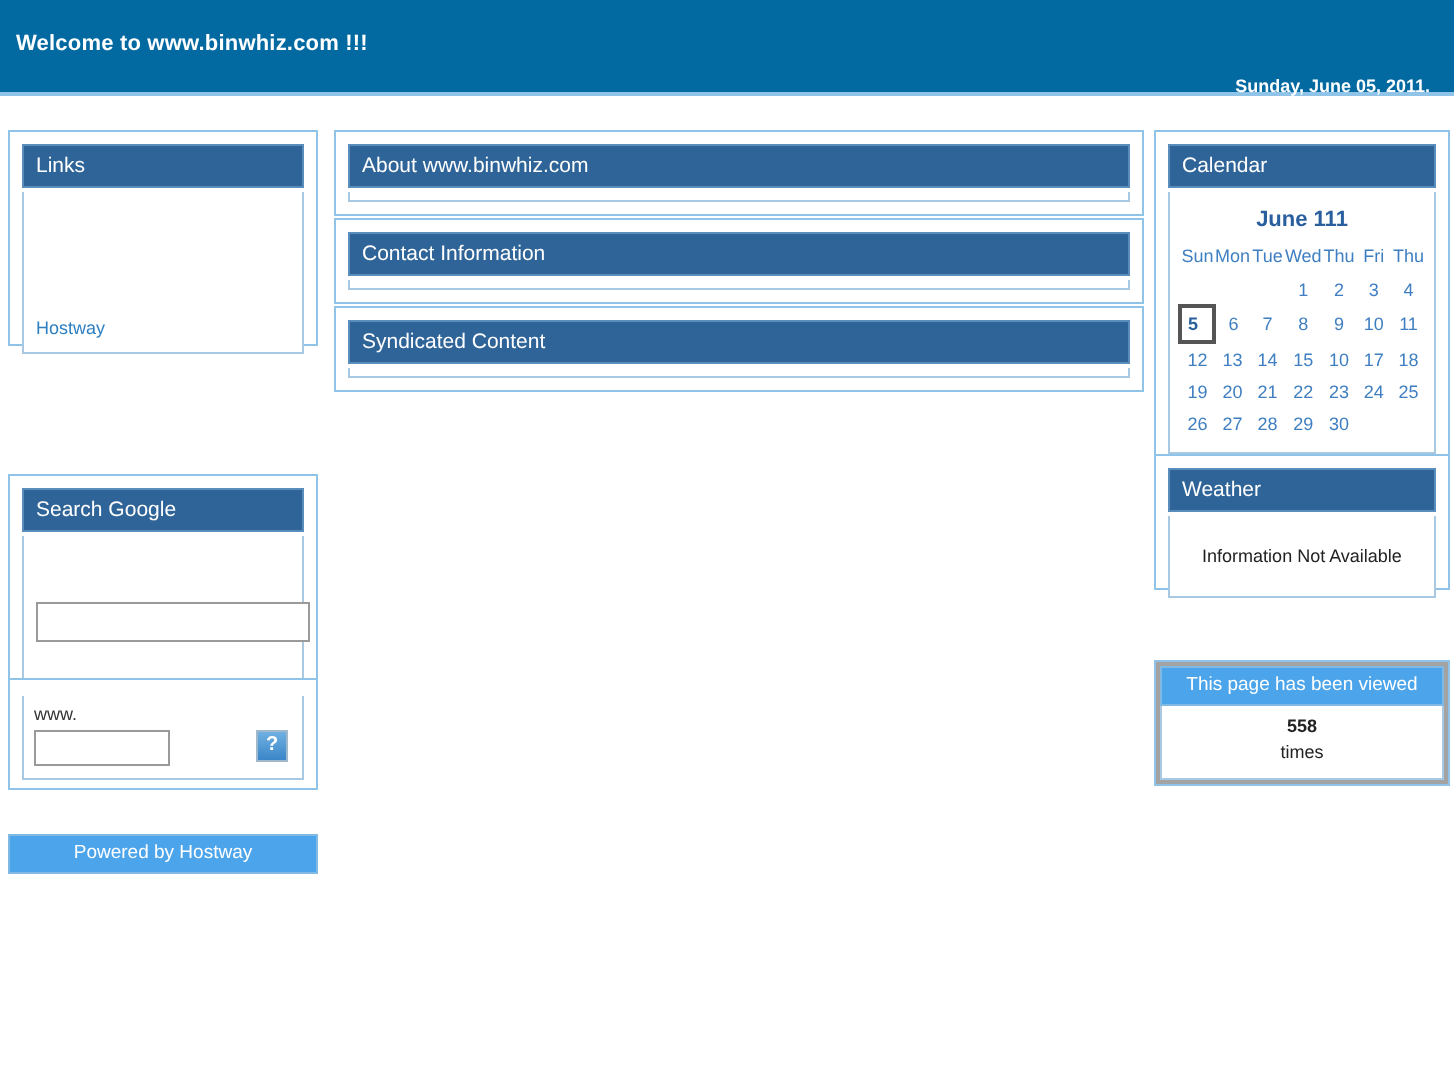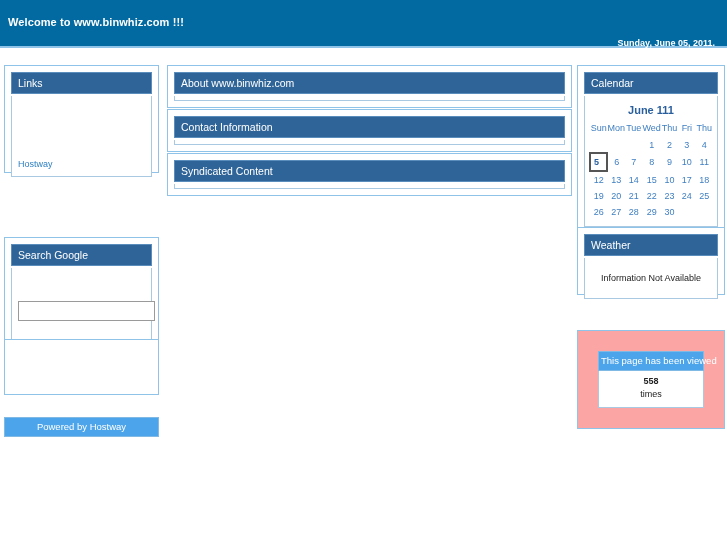--- a/index.html
+++ b/index.html
@@ -215,22 +215,22 @@
     font-size: 9px;
     color: #222222;
     text-align: center;
   }
 
   #panel-counter {
     position: absolute;
     left: 577px; top: 330px;
     width: 148px;
     border: 1px solid #8fc4e8;
-    padding: 20px;
-    background: #fca5a5;
+    padding: 2px;
+    background: #a3a3a3;
   }
   #panel-counter .panel-body {
     border: 1px solid #a9c9e2;
     border-top: none;
     padding: 4px 0 6px 0;
     text-align: center;
   }
   .counter-num {
     font-size: 9px;
     font-weight: bold;
@@ -267,20 +267,25 @@
     <div class="panel-head">Search Google</div>
     <div class="panel-gap"></div>
     <div class="panel-body">
       <input class="g-input" type="text" placeholder="" style="">
       <button class="g-button">Google Search</button>
     </div>
   </div>
 
   <div class="panel col-left" id="panel-domain">
     <div class="panel-gap"></div>
+    <div class="panel-body">
+      <div class="www-label">www.</div>
+      <input class="d-input" type="text" placeholder="" style="">
+      <div class="broken-img">?</div>
+    </div>
   </div>
 
   <div class="lightbar" id="footer-hostway">Powered by Hostway</div>
 
   <div class="panel col-center" id="panel-about">
     <div class="panel-head">About www.binwhiz.com</div>
     <div class="panel-gap"></div>
     <div class="panel-body strip-body"></div>
   </div>
 

